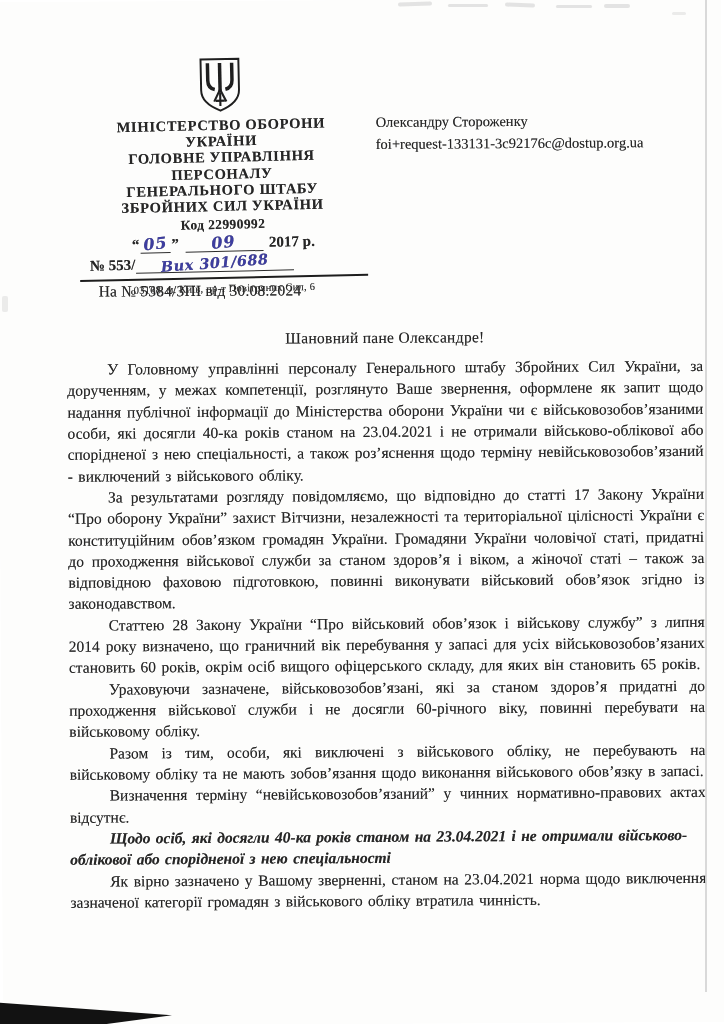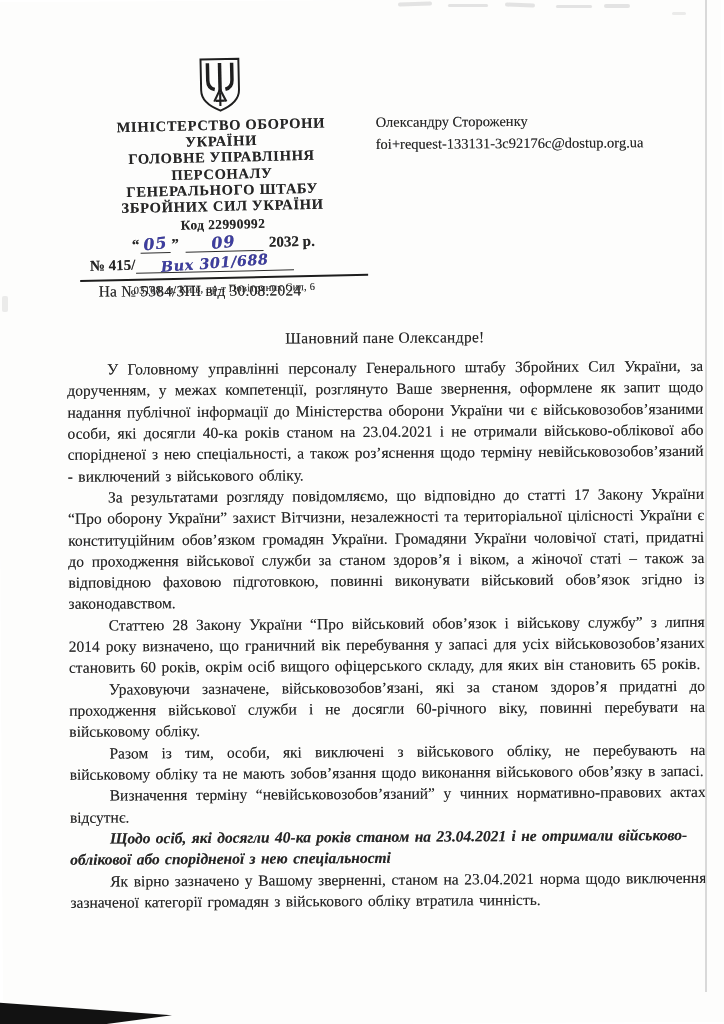--- a/index.html
+++ b/index.html
@@ -100,24 +100,24 @@
       </g>
     </svg>
     <span class="org-line">МІНІСТЕРСТВО ОБОРОНИ</span>
     <span class="org-line">УКРАЇНИ</span>
     <span class="org-line">ГОЛОВНЕ УПРАВЛІННЯ</span>
     <span class="org-line">ПЕРСОНАЛУ</span>
     <span class="org-line">ГЕНЕРАЛЬНОГО ШТАБУ</span>
     <span class="org-line">ЗБРОЙНИХ СИЛ УКРАЇНИ</span>
     <div class="org-code">Код 22990992</div>
     <div class="date-line">
-      <span>“</span><span class="blank day-blank"><span class="hand">05</span></span><span>”</span><span class="blank month-blank"><span class="hand">09</span></span><span>2032 р.</span>
+      <span>“</span><span class="blank day-blank"><span class="hand">05</span></span><span>”</span><span class="blank month-blank"><span class="hand">09</span></span><span>2017 р.</span>
     </div>
     <div class="num-line">
-      <span>№ 415/</span><span class="blank num-blank"><span class="hand small">Вих 301/688</span></span>
+      <span>№ 553/</span><span class="blank num-blank"><span class="hand small">Вих 301/688</span></span>
     </div>
     <hr class="rule">
     <div class="postal">03168, м. Київ, пр-т Повітряних Сил, 6</div>
   </div>
 
   <div class="addressee">
     <div>Олександру Стороженку</div>
     <div>foi+request-133131-3c92176c@dostup.org.ua</div>
   </div>
 

